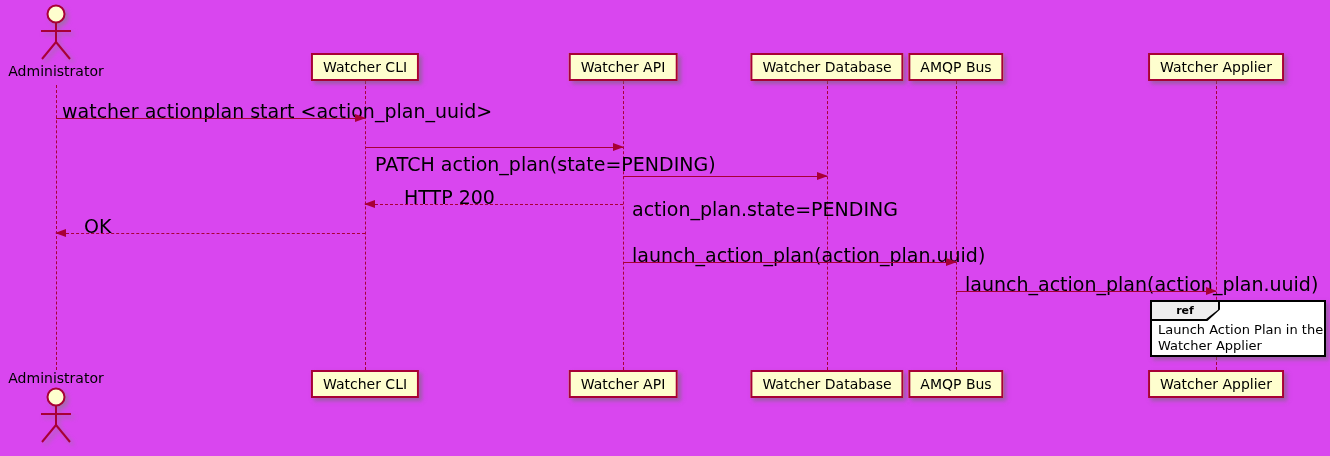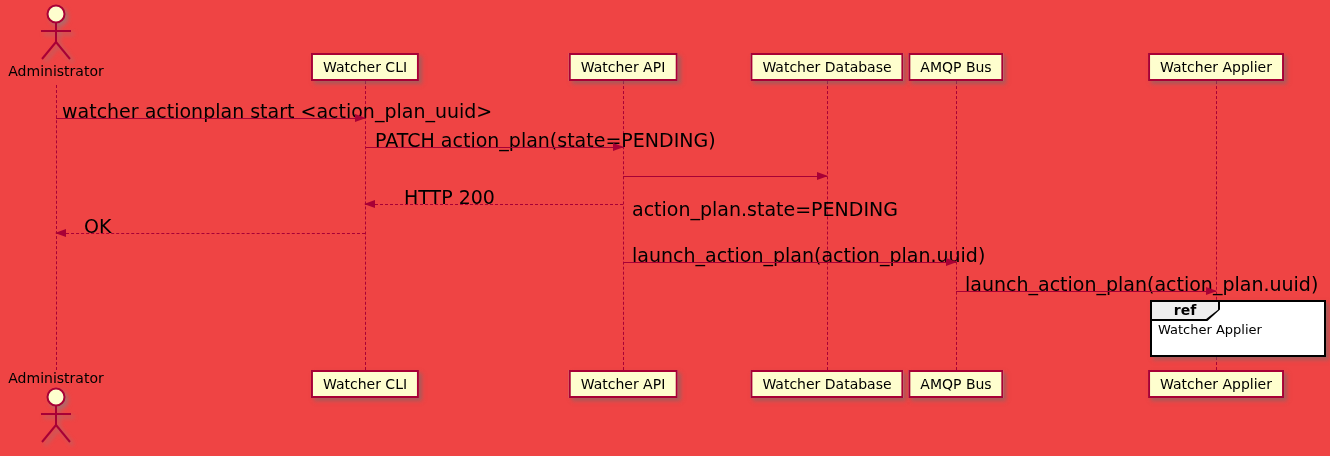--- a/index.html
+++ b/index.html
@@ -1,19 +1,19 @@
 <!DOCTYPE html>
 <html><head>
 <meta charset="utf-8">
 <style>
   html,body{margin:0;padding:0;background:#ffffff;}
   #canvas{
     position:relative;
     width:1330px;height:456px;
-    background:#ef4444;
+    background:#d946ef;
     font-family:"DejaVu Sans","Liberation Sans",sans-serif;
     color:#000;
     overflow:hidden;
   }
   
   .pbox{
     position:absolute;
     transform:translateX(-50%);
     background:#FEFECE;
     border:2px solid #A80036;
@@ -82,21 +82,21 @@
     position:absolute;left:-2px;top:-2px;
     width:70px;height:21px;
     background:#000;
     clip-path:polygon(0 0,100% 0,100% 45%,82% 100%,0 100%);
   }
   .ref-tab-inner{
     position:absolute;left:0;top:0;
     width:66px;height:17px;
     background:#EEEEEE;
     clip-path:polygon(0 0,100% 0,100% 45%,82% 100%,0 100%);
-    font-size:14px;font-weight:bold;
+    font-size:11px;font-weight:bold;
     text-align:center;line-height:17px;
   }
   .ref-body{
     position:absolute;left:6px;top:20px;
     font-size:13px;line-height:16px;
     white-space:nowrap;
   }
 </style>
 </head>
 <body>
@@ -125,21 +125,21 @@
   <div class="lifeline" style="left:956px;top:81px;height:289px;"></div>
   <div class="lifeline" style="left:1216px;top:81px;height:289px;"></div>
 
   <div class="msg" style="left:56px;top:118px;width:309px;">
     <div class="msg-label" style="left:6px;">watcher actionplan start &lt;action_plan_uuid&gt;</div>
     <div class="msg-line"></div>
     <div class="arrowhead right"></div>
   </div>
 
   <div class="msg" style="left:365px;top:147px;width:258px;">
-    <div class="msg-label" style="left:10px;">PATCH action_plan(state=PENDING)</div>
+    <div class="msg-label" style="left:10px;margin-top:24px;">PATCH action_plan(state=PENDING)</div>
     <div class="msg-line"></div>
     <div class="arrowhead right"></div>
   </div>
 
   <div class="msg" style="left:623px;top:176px;width:204px;">
     <div class="msg-label" style="left:9px;margin-top:40px;">action_plan.state=PENDING</div>
     <div class="msg-line"></div>
     <div class="arrowhead right"></div>
   </div>
 
@@ -164,20 +164,21 @@
   <div class="msg" style="left:956px;top:291px;width:260px;">
     <div class="msg-label" style="left:9px;">launch_action_plan(action_plan.uuid)</div>
     <div class="msg-line"></div>
     <div class="arrowhead right"></div>
   </div>
 
   <div class="refbox">
     <div class="ref-tab-outer"></div>
     <div class="ref-tab-inner">ref</div>
     <div class="ref-body">
+      <div>Launch Action Plan in the</div>
       <div>Watcher Applier</div>
     </div>
   </div>
 
   <div class="pbox" style="left:365px;top:370px;">Watcher CLI</div>
   <div class="pbox" style="left:623px;top:370px;">Watcher API</div>
   <div class="pbox" style="left:827px;top:370px;">Watcher Database</div>
   <div class="pbox" style="left:956px;top:370px;">AMQP Bus</div>
   <div class="pbox" style="left:1216px;top:370px;">Watcher Applier</div>
 

